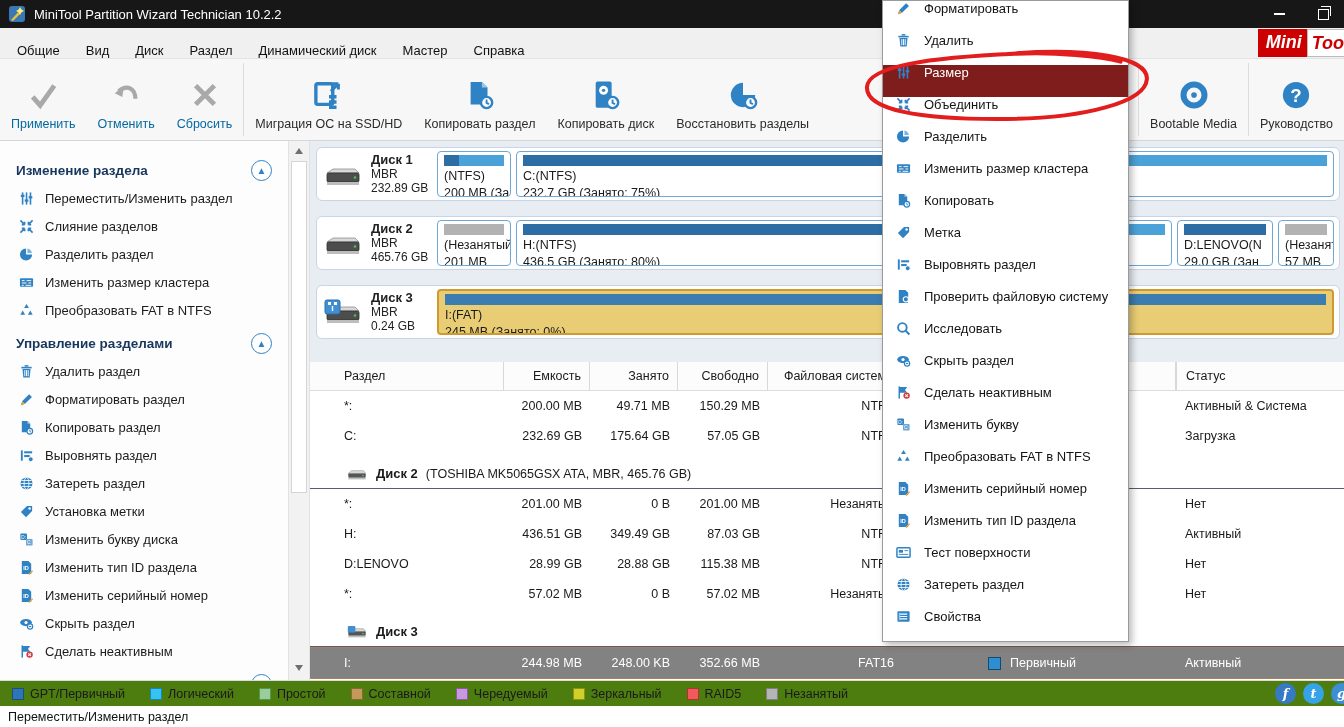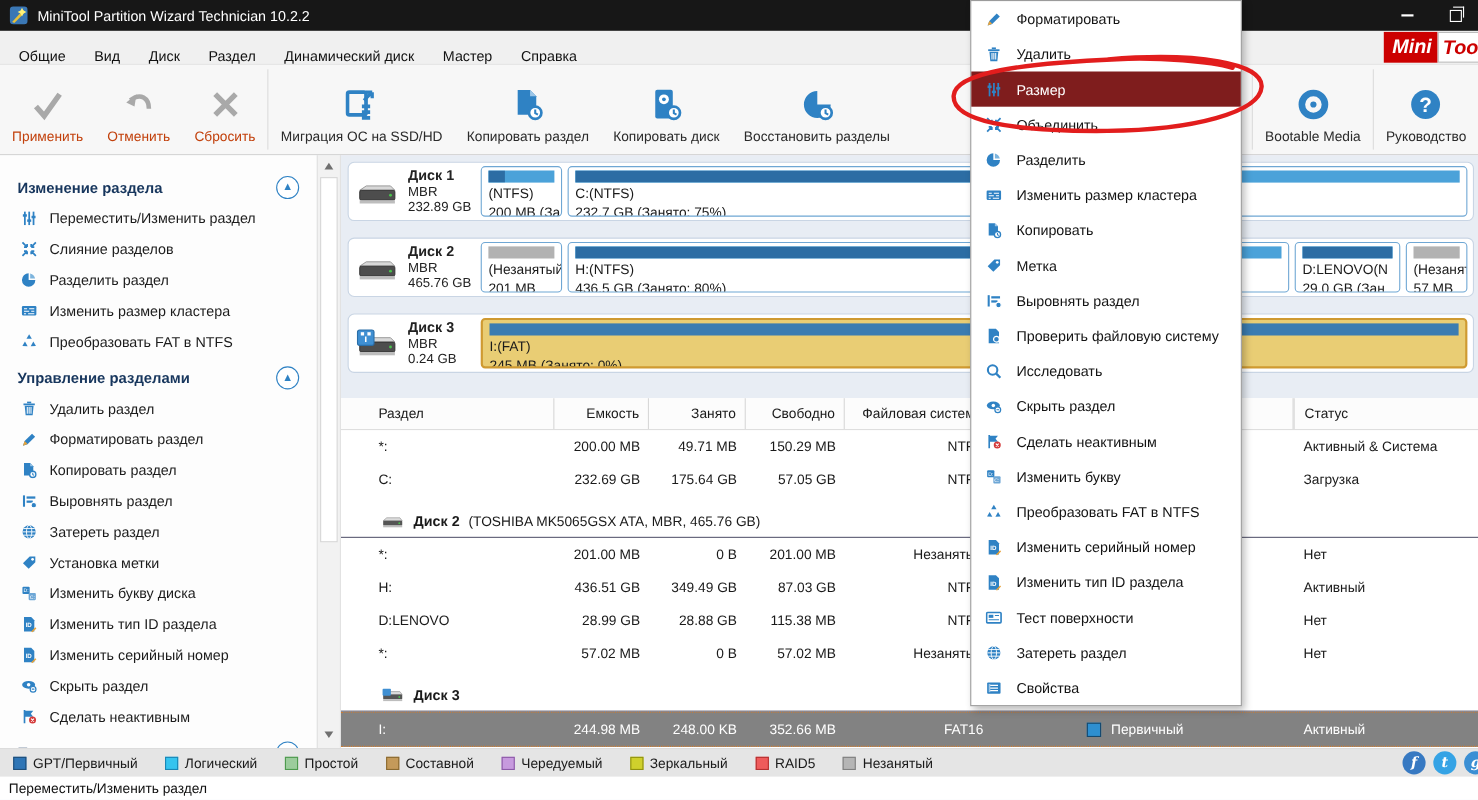--- a/index.html
+++ b/index.html
@@ -23,21 +23,21 @@
   .mb-item{padding:0 13px;font-size:13px;color:#111}
   .logo{position:absolute;top:1px;right:-14px;display:flex;font-weight:bold;font-style:italic;font-size:18px;line-height:26px}
   .logo-mini{background:#cc0000;color:#fff;padding:0 5px 0 8px}
   .logo-tool{background:#fff;color:#cc0000;padding:0 8px 0 4px;border:1px solid #bbb}
   
   .toolbar{position:absolute;top:59px;left:0;right:0;height:81px;background:#f7f7f7;
            border-bottom:1px solid #d6d6d6;display:flex;align-items:stretch;z-index:4}
   .tb-btn{display:flex;flex-direction:column;align-items:center;justify-content:flex-end;gap:7px;
           padding:0 11px 9px;font-size:12.5px;color:#2b2b2b;white-space:nowrap}
   .tb-btn .tb-ic{width:30px;height:30px}
-  .tb-btn.disabled{color:#c2410c}
+  .tb-btn.disabled{color:#0369a1}
   .tb-sep{width:1px;background:#dcdcdc;margin:4px 0}
   .tb-right{margin-left:auto;display:flex}
   
   .content{position:absolute;top:141px;left:0;right:0;height:539px;display:flex;background:#e8edf4}
   .sidebar{width:288px;background:#fdfdfd;overflow:hidden;padding-top:10px;box-sizing:border-box}
   .sb-header{display:flex;align-items:center;justify-content:space-between;height:27px;
              padding:0 16px 0 16px;font-weight:bold;font-size:13.5px;color:#17365d;margin-top:6px}
   .collapse{width:19px;height:19px;border:1px solid #2f82c4;border-radius:50%;color:#2f82c4;
             display:flex;align-items:center;justify-content:center;font-size:10px;background:#fff}
   .sb-item{display:flex;align-items:center;gap:11px;height:28px;padding-left:19px;font-size:13px;color:#1c1c1c}
@@ -77,33 +77,33 @@
   .c-fs{padding-right:38px}
   .c-type{width:244px;flex:0 0 auto;display:flex;align-items:center;gap:9px;padding-left:56px;box-sizing:border-box}
   .c-status{flex:1;display:flex;align-items:center;padding-left:9px;border-left:1px solid #d8d8d8;height:100%;box-sizing:border-box}
   .td-status{border-left:none}
   .group-row{height:38px;display:flex;align-items:flex-end;padding:0 0 7px 36px;gap:8px;
              border-bottom:1px solid #5a5a72;box-sizing:border-box}
   .group-row b{font-size:13px}
   .sel-row{background:#828282;color:#fff;border-top:1px dotted #cf7c2f;border-bottom:1px dotted #cf7c2f;height:32px;box-sizing:border-box}
   .type-sq{width:11px;height:11px;background:#2e8fd0;border:1px solid #15496f;flex:0 0 auto}
   
-  .legendbar{position:absolute;top:680px;left:0;right:0;height:26px;background:#e5e5e5;border-top:1px solid #dcdcdc;
+  .legendbar{position:absolute;top:680px;left:0;right:0;height:26px;background:#4d7c0f;border-top:1px solid #dcdcdc;
              display:flex;gap:25px;padding-left:12px;font-size:12.5px;z-index:6}
   .lg-item{display:flex;align-items:center;gap:6px}
   .lg-sq{width:12px;height:12px;box-sizing:border-box}
   .social{position:absolute;right:-8px;top:683px;display:flex;gap:7px;z-index:7}
   .soc{width:21px;height:21px;border-radius:50%;display:flex;align-items:center;justify-content:center;
        color:#fff;font-weight:bold;font-size:13px;font-family:"DejaVu Serif",serif;font-style:italic}
   .statusbar{position:absolute;top:706px;left:0,right:0;width:100%;height:21px;background:#fff;display:flex;
              align-items:center;padding-left:8px;font-size:12.5px;color:#111;z-index:6;box-sizing:border-box}
   
   .ctx{position:absolute;left:882px;top:0;width:247px;background:#fff;border:1px solid #9b9b9b;
        box-shadow:3px 3px 7px rgba(0,0,0,.28);z-index:50;box-sizing:border-box}
-  .ctx-item{height:32px;display:flex;align-items:center;gap:13px;padding-left:13px;font-size:13px;color:#141414}
+  .ctx-item{height:32px;display:flex;gap:13px;padding-left:13px;font-size:13px;color:#141414}
   .ctx-item.hl{background:#7f1d1d;color:#fff}
   
   .annotation{position:absolute;left:856px;top:46px;width:300px;height:80px;z-index:60;pointer-events:none}
 </style>
 </head>
 <body>
 
 <div class="titlebar">
   <svg class="app-icon" viewBox="0 0 18 18">
     <rect x="1" y="1" width="16" height="16" rx="3" fill="#3a77b5"></rect>

